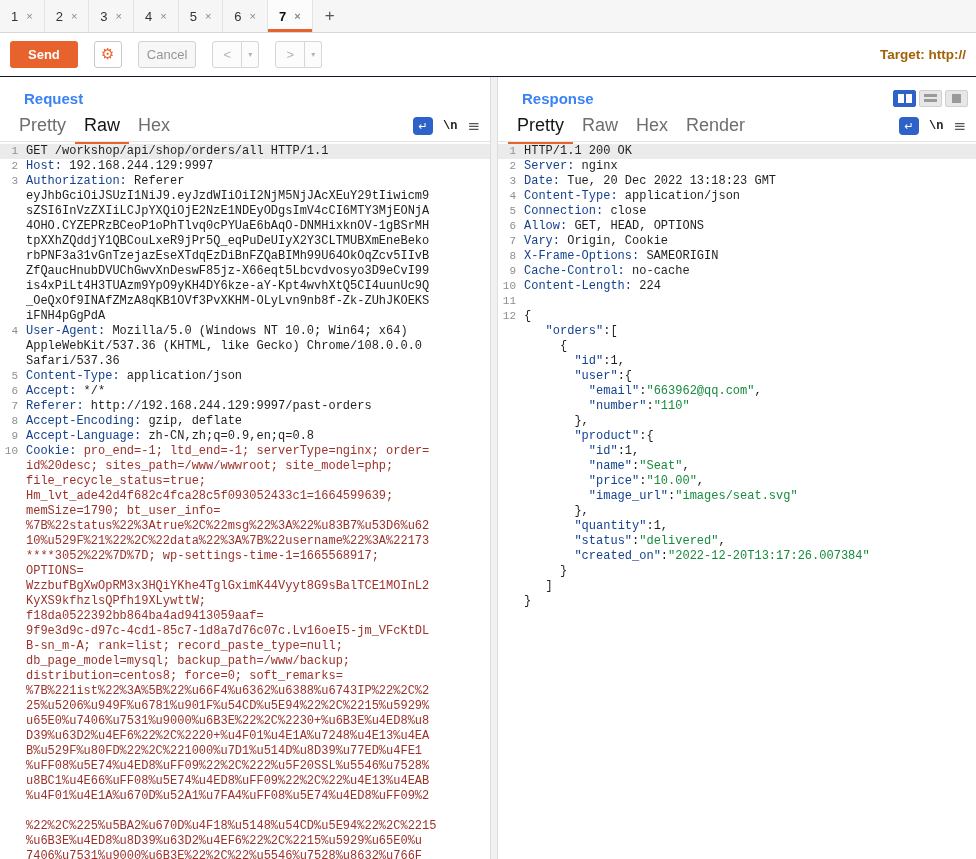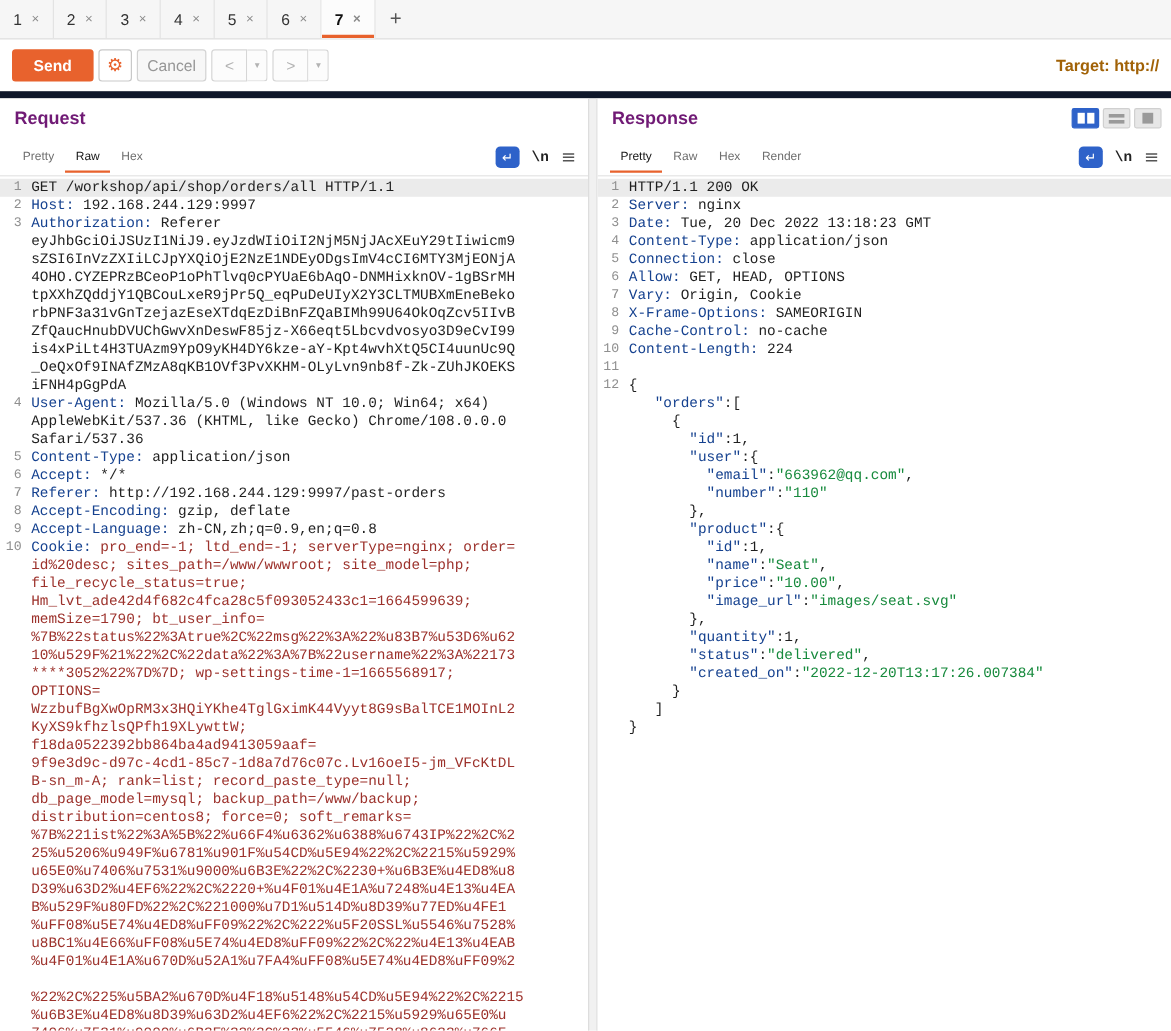--- a/index.html
+++ b/index.html
@@ -8,45 +8,45 @@
     font-family:"Liberation Sans",sans-serif;color:#1f1f1f;
     display:flex;flex-direction:column;
   }
   
   .tabbar{height:32px;flex:none;background:#f6f6f6;border-bottom:1px solid #d8d8d8;display:flex;align-items:stretch}
   .tab{display:flex;align-items:center;gap:8px;padding:0 11px;border-right:1px solid #e3e3e3;font-size:13px;color:#333;cursor:default}
   .tab.active{background:#fcfcfc;box-shadow:inset 0 -3px 0 var(--accent);font-weight:700;color:#111}
   .tab-close{font-size:11px;color:#8a8a8a}
   .tab-add{width:34px;display:flex;align-items:center;justify-content:center;font-size:17px;color:#555}
   
-  .toolbar{height:43px;flex:none;display:flex;align-items:center;gap:4px;padding:0 10px;background:#fff;border-bottom:6px solid #0f172a}
+  .toolbar{height:43px;flex:none;display:flex;align-items:center;gap:16px;padding:0 10px;background:#fff;border-bottom:1px solid #0f172a}
   .btn-send{background:var(--accent);color:#fff;font-weight:700;font-size:13px;border:none;border-radius:3px;height:27px;padding:0 18px;font-family:inherit}
   .btn-gear{width:28px;height:27px;border:1px solid #c9c9c9;border-radius:3px;background:#fff;display:flex;align-items:center;justify-content:center;padding:0}
   .gear-glyph{font-family:"DejaVu Sans",sans-serif;font-size:15px;color:var(--accent);line-height:1}
   .btn-cancel{height:27px;padding:0 8px;border:1px solid #d2d2d2;background:#f7f7f7;color:#969696;border-radius:3px;font-size:13px;font-family:inherit}
   .splitbtn{display:flex}
   .sb-main{width:30px;height:27px;border:1px solid #d6d6d6;border-radius:3px 0 0 3px;color:#b3b3b3;display:flex;align-items:center;justify-content:center;font-size:13px;background:#fcfcfc;box-sizing:border-box}
   .sb-drop{width:17px;height:27px;border:1px solid #d6d6d6;border-left:none;border-radius:0 3px 3px 0;color:#b3b3b3;font-size:8px;display:flex;align-items:center;justify-content:center;background:#fcfcfc;box-sizing:border-box}
   .target{margin-left:auto;font-weight:700;font-size:13.5px;color:#a16207;white-space:nowrap}
   
   .main{flex:1;display:flex;min-height:0}
   .panel{display:flex;flex-direction:column;background:#fff;min-width:0}
   #request-panel{width:490px;flex:none}
   .splitter{width:6px;flex:none;background:#f1f1f1;border-left:1px solid #ddd;border-right:1px solid #ddd}
   #response-panel{flex:1}
-  .panel-head{display:flex;align-items:flex-start;height:26px;padding:8px 8px 0 12px;font-size:15px;font-weight:700;color:#701a75}
+  .panel-head{display:flex;align-items:center;height:26px;padding:8px 8px 0 24px;font-size:15px;font-weight:700;color:#3b82f6}
   .layout-btns{margin-left:auto;display:flex;gap:3px;align-items:center}
   .lb{width:23px;height:17px;border-radius:2px;display:flex;align-items:center;justify-content:center;gap:2px;background:#e7e7e7;border:1px solid #d0d0d0;box-sizing:border-box}
   .lb.cols.active{background:#2e62c9;border-color:#2e62c9}
   .lb .vbar{width:6px;height:9px;background:#fff}
   .lb.rows{flex-direction:column;gap:2px}
   .lb .hbar{width:13px;height:3px;background:#9a9a9a}
   .lb .sq{width:9px;height:9px;background:#9a9a9a}
   .subtabs{display:flex;align-items:center;padding:0 10px;border-bottom:1px solid #e4e4e4;height:30px;flex:none}
-  .subtab{padding:7px 9px 8px;font-size:10px;color:#6e6e6e}
+  .subtab{padding:7px 9px 8px;font-size:18px;color:#6e6e6e}
   .subtab.active{color:#151515;box-shadow:inset 0 -2px 0 var(--accent)}
   .tabicons{margin-left:auto;display:flex;align-items:center;gap:10px}
   .blue-ic{width:20px;height:18px;background:#2e62c9;border-radius:4px;color:#fff;font-size:11px;display:flex;align-items:center;justify-content:center;font-family:"DejaVu Sans",sans-serif}
   .nl-ic{font-family:"Liberation Mono",monospace;font-size:12px;font-weight:700;color:#222}
   .menu-ic{font-size:15px;color:#555;font-family:"DejaVu Sans",sans-serif}
   
   .editor{flex:1;overflow:hidden;font-family:"Liberation Mono",monospace;font-size:12px;line-height:15px;padding-top:2px}
   .line{display:flex;height:15px;white-space:pre}
   .line.hl{background:#ebebeb}
   .gut{flex:none;width:18px;text-align:right;color:var(--gutter);font-size:11px}

